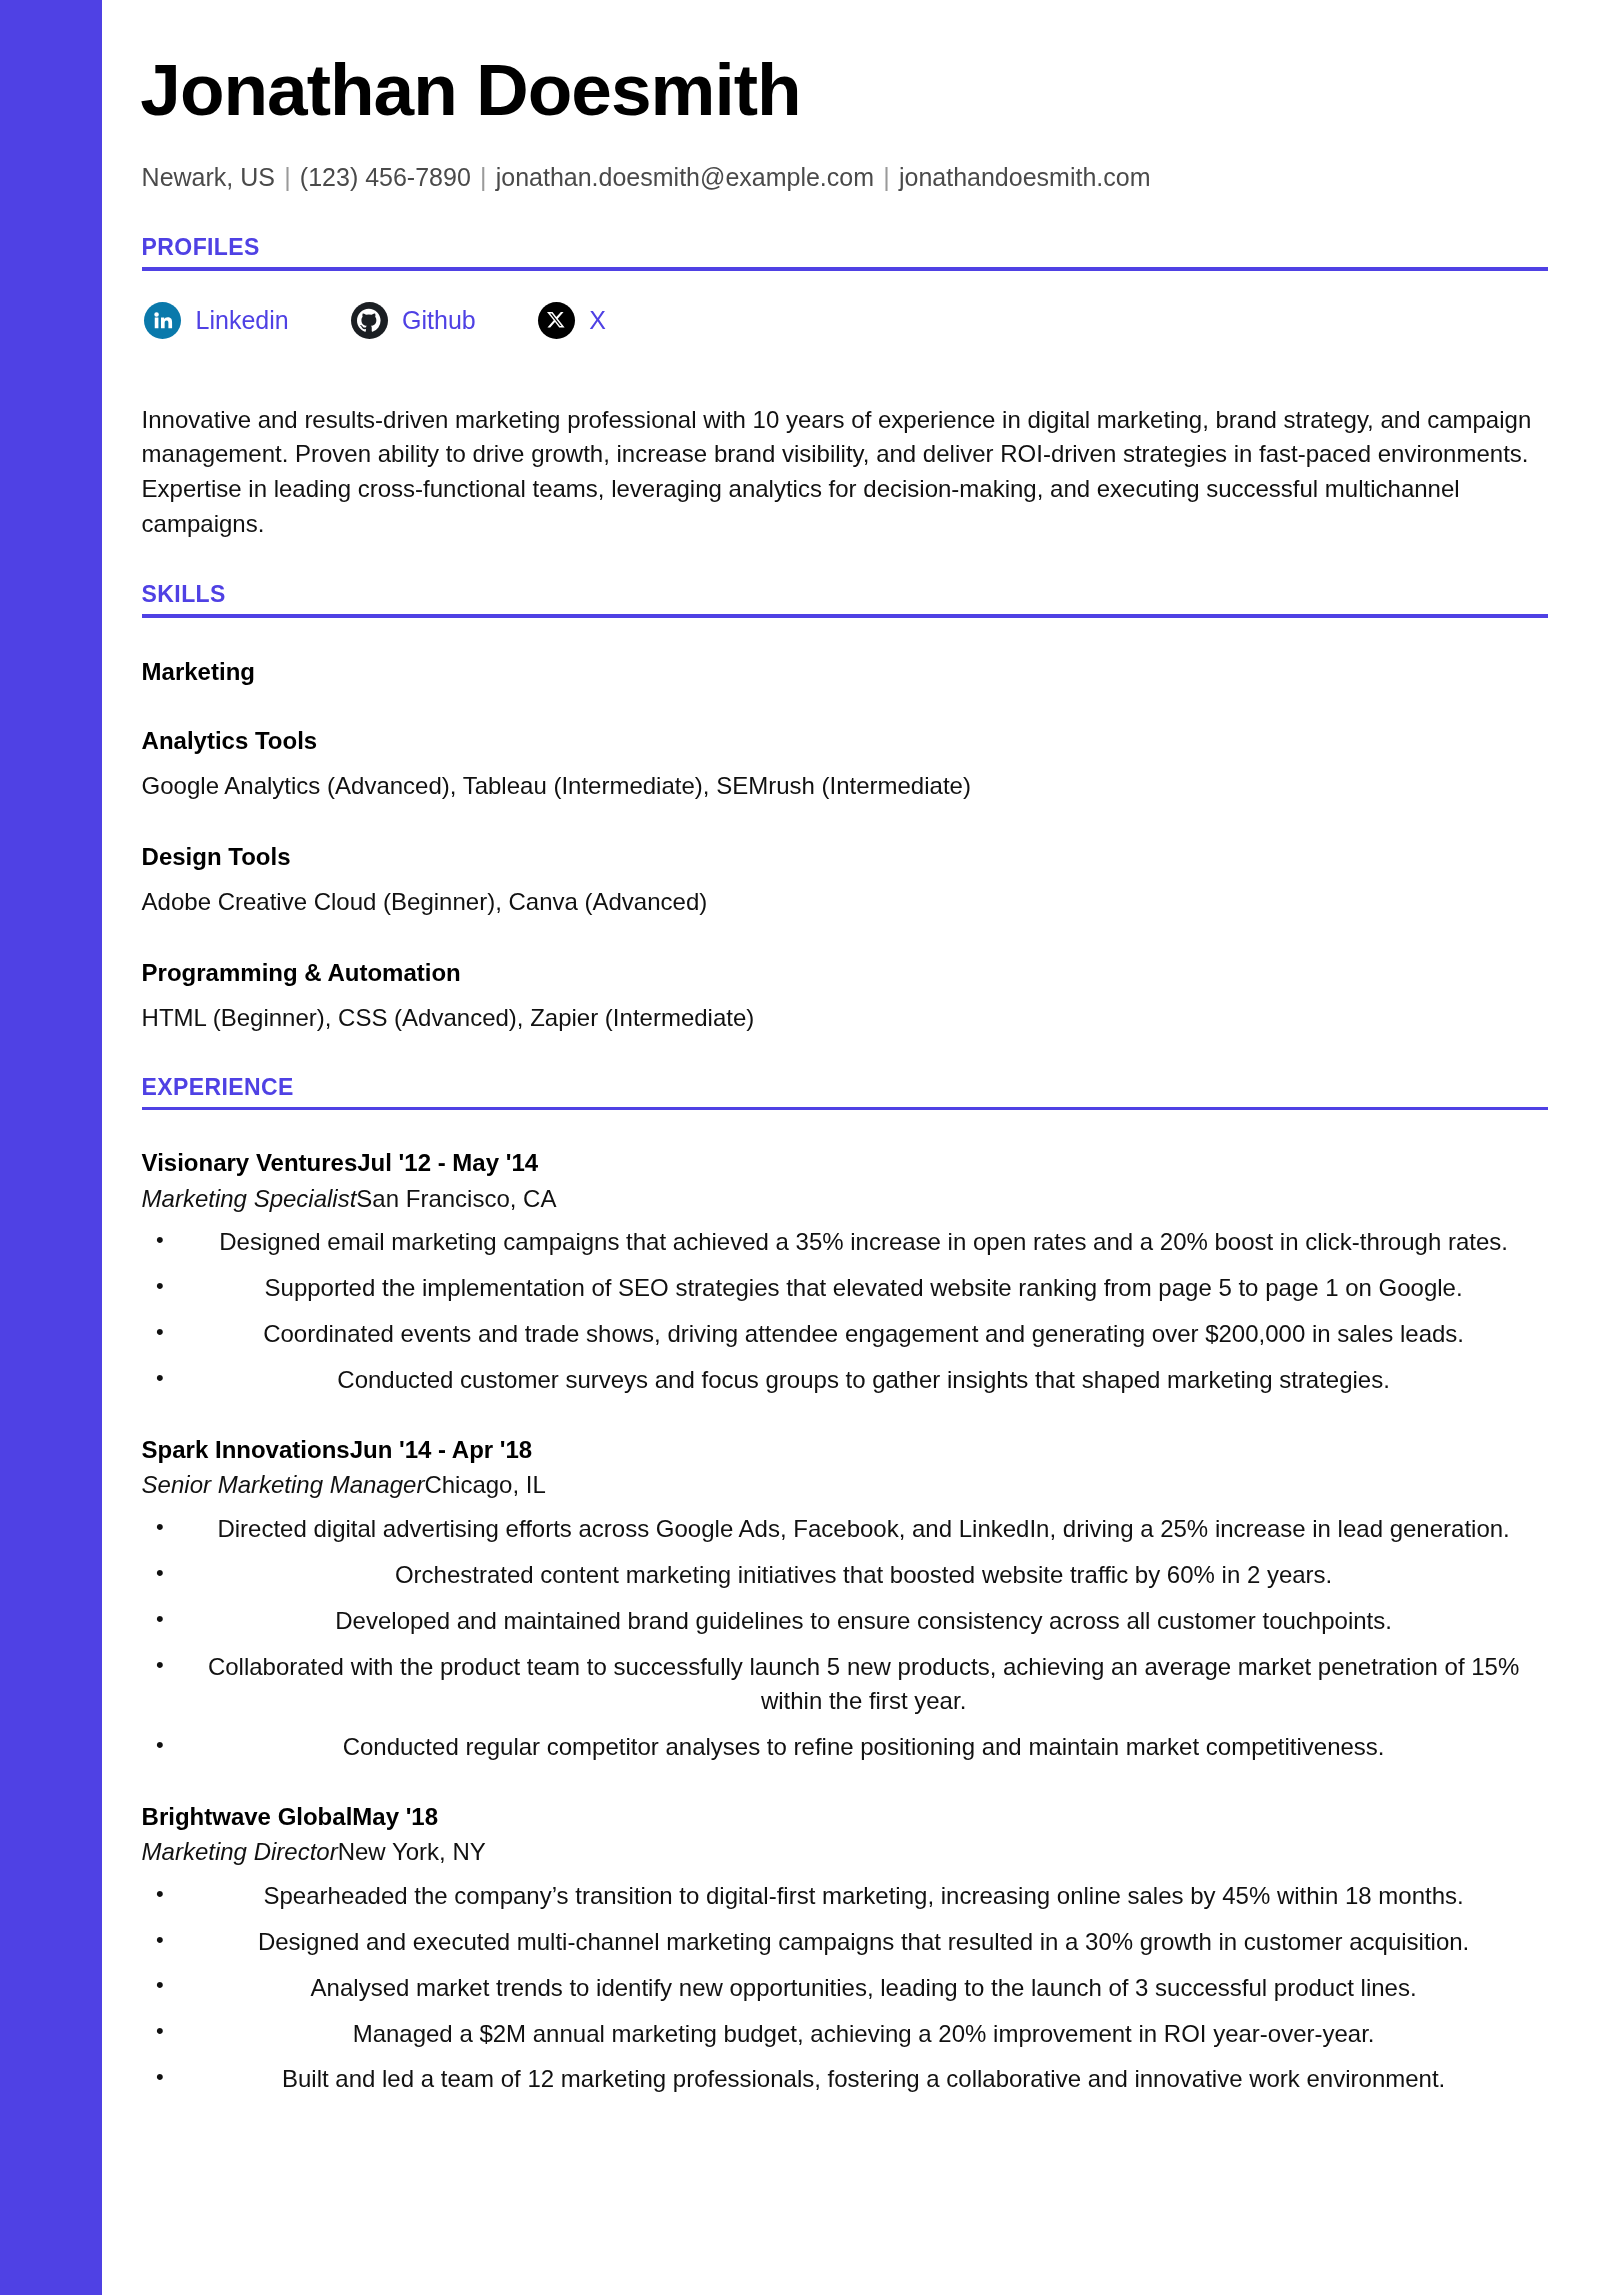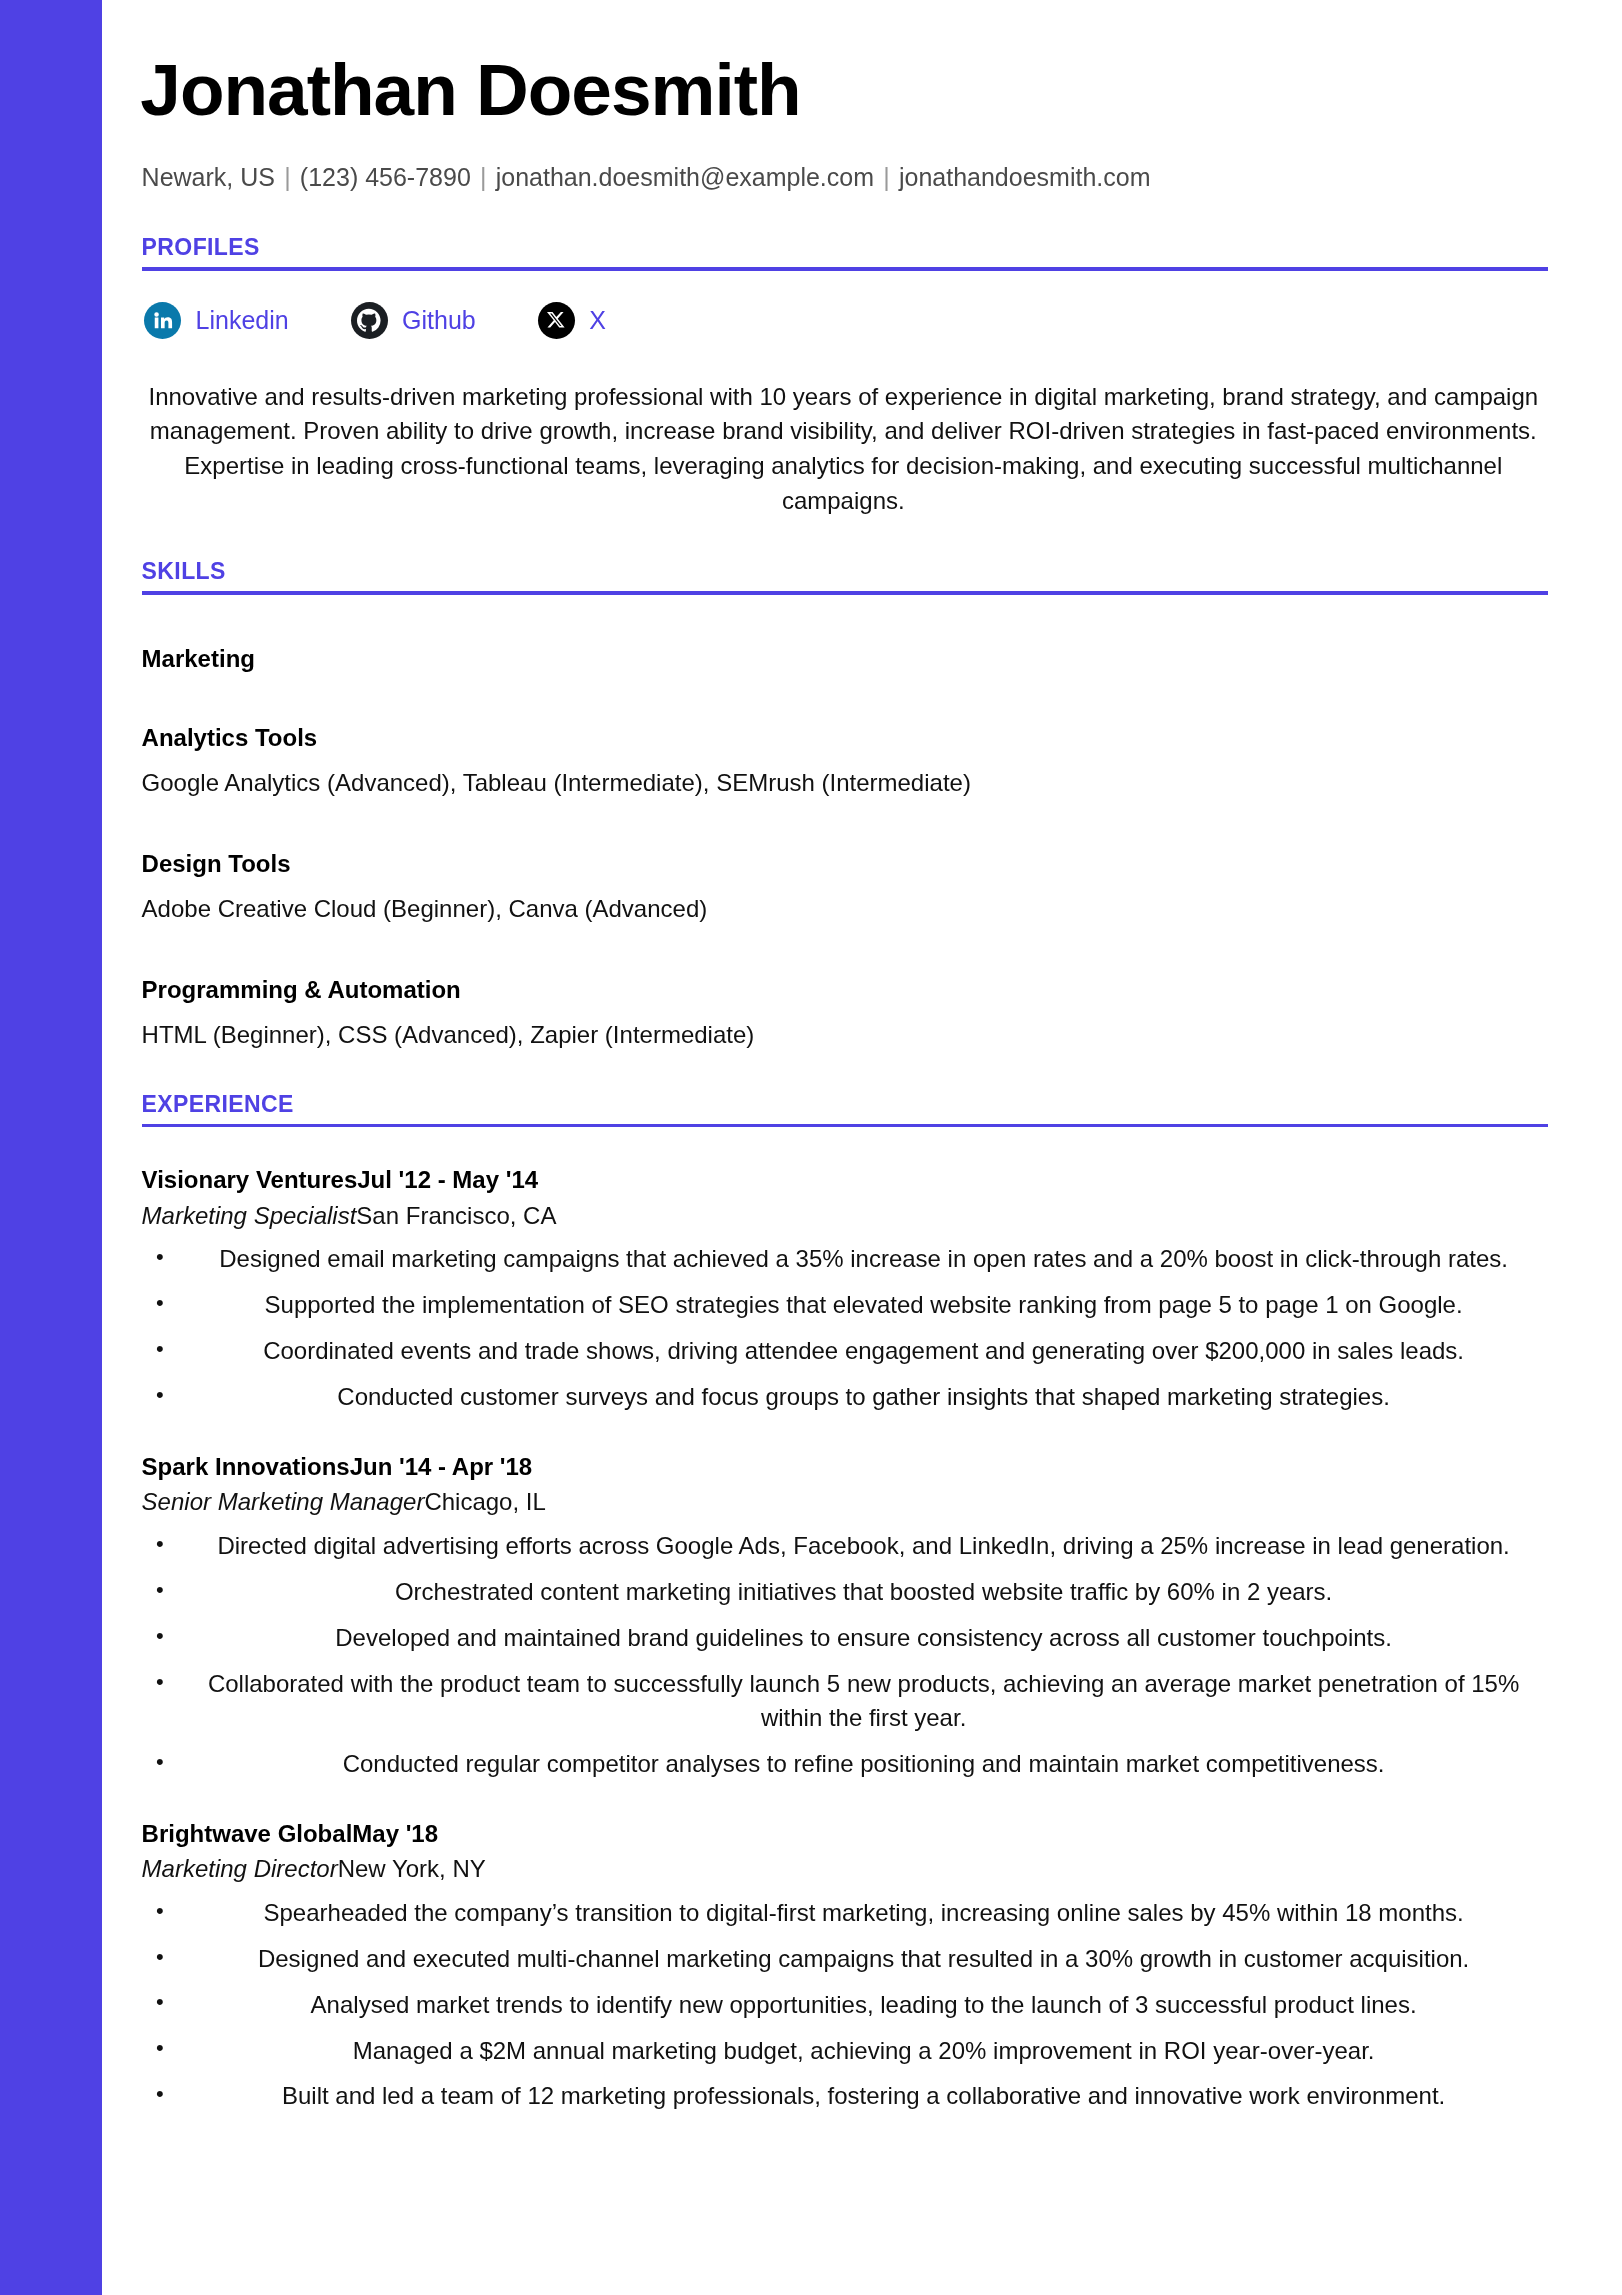--- a/index.html
+++ b/index.html
@@ -108,31 +108,31 @@
   .badge-x        { background: #000000; }
   .profile-label {
     margin-left: 14.4px;
     font-size: 25px;
     color: #4F41E4;
     line-height: 1;
   }
 
   
   .summary {
-    margin-top: 41px;
+    margin-top: 64px;
     padding-left: 2.6px;
     width: 1406px;
     font-size: 24px;
     line-height: 1.45;
     color: #111111;
-    text-align: center;
-  }
-
-  
-  .skill-group { margin-top: 48px; padding-left: 2.6px; }
+    text-align: left;
+  }
+
+  
+  .skill-group { margin-top: 38px; padding-left: 2.6px; }
   .skill-group:first-of-type { margin-top: 33px; }
   .skill-name {
     font-size: 24px;
     font-weight: 700;
     color: #000000;
     line-height: 1.3;
   }
   .skill-values {
     font-size: 24px;
     color: #111111;

